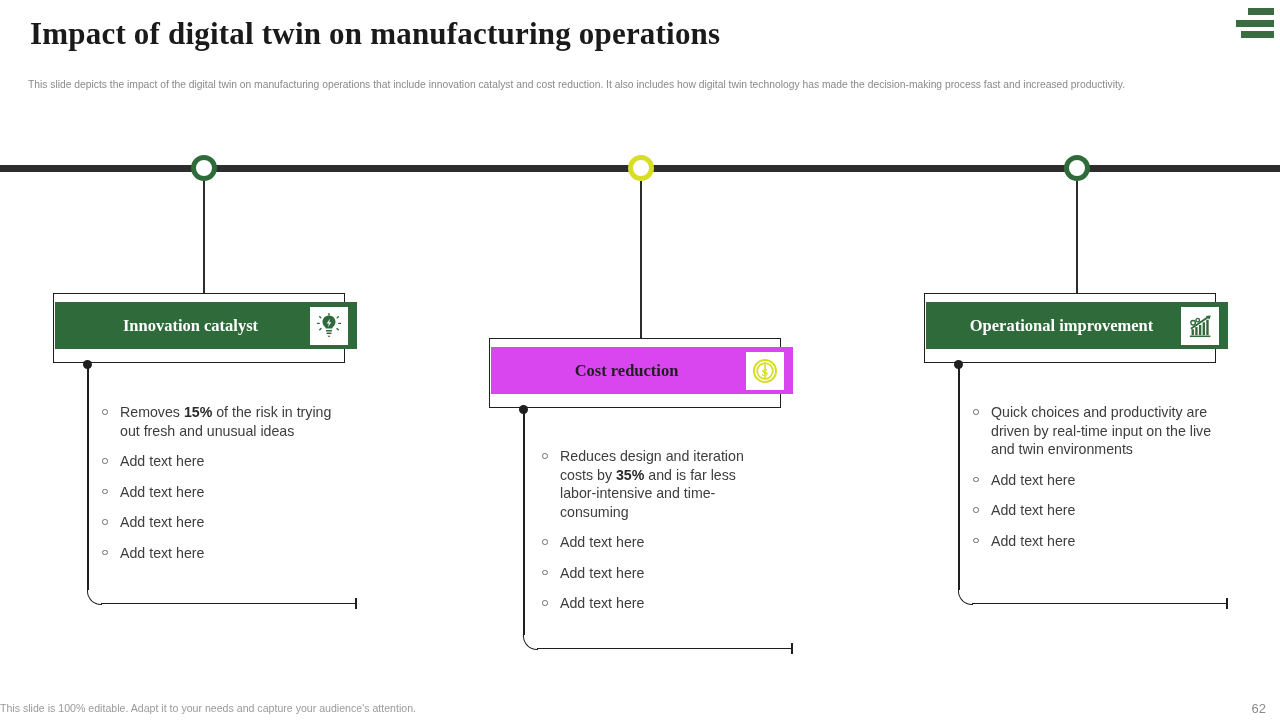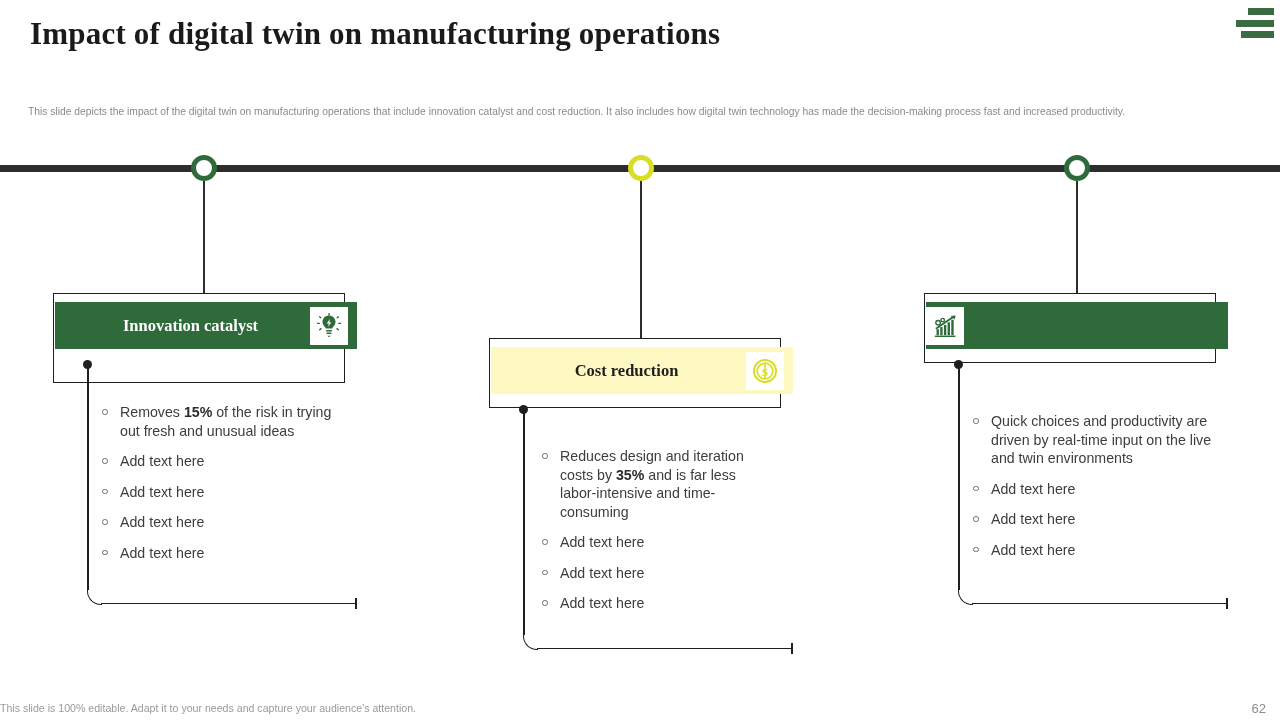--- a/index.html
+++ b/index.html
@@ -18,21 +18,21 @@
   .hamburger span:nth-child(2){width:38px;}
   .hamburger span:nth-child(3){width:33px;}
 
   .page-title{
     position:absolute;left:30px;top:16px;width:1100px;
     font-family:"Liberation Serif",serif;font-weight:bold;font-size:31px;
     color:#1a1a1a;letter-spacing:.2px;white-space:nowrap;
   }
   .page-subtitle{
     position:absolute;left:28px;top:78px;width:1222px;
-    font-size:10.3px;line-height:14px;color:#8a8a8a;margin-top:27px;
+    font-size:10.3px;line-height:14px;color:#8a8a8a;
   }
 
   
   .timeline-bar{position:absolute;left:0;top:165px;width:1280px;height:7px;background:#2d2d2d;}
   .node{position:absolute;top:155px;width:26px;height:26px;border-radius:50%;
     border:5px solid #2f6b3a;background:#ffffff;box-sizing:border-box;}
   .node.yellow{border-color:#d8de26;}
   .stem{position:absolute;width:1.5px;background:#2d2d2d;}
 
   
@@ -84,21 +84,21 @@
   </div>
 
   <div class="page-title">Impact of digital twin on manufacturing operations</div>
   <div class="page-subtitle">This slide depicts the impact of the digital twin on manufacturing operations that include innovation catalyst and cost reduction. It also includes how digital twin technology has made the decision-making process fast and increased productivity.</div>
 
   <div class="timeline-bar"></div>
 
   <div id="diagram">
       <div class="node" style="left:191px"></div>
       <div class="stem" style="left:203px;top:181px;height:112px"></div>
-    <div class="card-wrap" style="left:53px;top:293px;width:292px;height:90px">
+    <div class="card-wrap" style="left:53px;top:293px;width:292px;height:70px">
       <div class="card-frame"></div>
       <div class="card-band" style="width:302px;background:#2f6b3a">
         <div class="card-title">Innovation catalyst</div>
         <div class="card-icon">
             <svg viewBox="0 0 24 24" fill="#2f6b3a">
       <path d="M12 2.2c-3.3 0-6 2.6-6 5.9 0 2.2 1.2 3.6 2.1 4.7.5.6.8 1 .9 1.6h6c.1-.6.4-1 .9-1.6.9-1.1 2.1-2.5 2.1-4.7 0-3.3-2.7-5.9-6-5.9z"></path>
       <rect x="9.2" y="15.6" width="5.6" height="1.5" rx=".5"></rect>
       <rect x="9.7" y="18" width="4.6" height="1.4" rx=".5"></rect>
       <path d="M10.7 21h2.6c-.2.7-.7 1.1-1.3 1.1s-1.1-.4-1.3-1.1z"></path>
       <g stroke="#2f6b3a" stroke-width="1.3" stroke-linecap="round">
@@ -126,21 +126,21 @@
         <li>Removes <b>15%</b> of the risk in trying out fresh and unusual ideas</li>
         <li>Add text here</li>
         <li>Add text here</li>
         <li>Add text here</li>
         <li>Add text here</li>
       </ul>
       <div class="node yellow" style="left:628px"></div>
       <div class="stem" style="left:640px;top:181px;height:157px"></div>
     <div class="card-wrap" style="left:489px;top:338px;width:292px;height:70px">
       <div class="card-frame"></div>
-      <div class="card-band yellow" style="width:302px;background:#fef9c3">
+      <div class="card-band yellow" style="width:302px;background:#d946ef">
         <div class="card-title">Cost reduction</div>
         <div class="card-icon">
             <svg viewBox="0 0 24 24">
       <circle cx="12" cy="12" r="10.2" fill="none" stroke="#d8de26" stroke-width="1.8"></circle>
       <circle cx="12" cy="12" r="7.2" fill="none" stroke="#d8de26" stroke-width="1.6"></circle>
       <text x="12" y="16.3" text-anchor="middle" font-family="Liberation Serif, serif" font-size="10.5" font-weight="bold" fill="#d8de26">S</text>
       <line x1="12" y1="4.6" x2="12" y2="19.4" stroke="#d8de26" stroke-width="1.5"></line>
     </svg>
           </div>
       </div>
@@ -156,20 +156,21 @@
         <li>Reduces design and iteration costs by <b>35%</b> and is far less labor-intensive and time-consuming</li>
         <li>Add text here</li>
         <li>Add text here</li>
         <li>Add text here</li>
       </ul>
       <div class="node" style="left:1064px"></div>
       <div class="stem" style="left:1076px;top:181px;height:112px"></div>
     <div class="card-wrap" style="left:924px;top:293px;width:292px;height:70px">
       <div class="card-frame"></div>
       <div class="card-band" style="width:302px;background:#2f6b3a">
+        <div class="card-title">Operational improvement</div>
         <div class="card-icon">
             <svg viewBox="0 0 24 24">
       <g fill="#2f6b3a">
         <rect x="4.2" y="15.0" width="2.2" height="5.4"></rect>
         <rect x="7.6" y="13.0" width="2.2" height="7.4"></rect>
         <rect x="11.0" y="11.0" width="2.2" height="9.4"></rect>
         <rect x="14.4" y="8.6" width="2.2" height="11.8"></rect>
         <rect x="17.8" y="6.2" width="2.2" height="14.2"></rect>
       </g>
       <path d="M3.6 14.6L20.2 3.2" stroke="#2f6b3a" stroke-width="1.7" fill="none"></path>
@@ -181,21 +182,21 @@
           </div>
       </div>
     </div>
     <div class="bracket" style="left:958px;top:364px">
       <div class="dot"></div>
       <div class="vline" style="height:226px"></div>
       <div class="corner" style="top:226px;left:0"></div>
       <div class="hline" style="left:14px;top:238.5px;width:254px"></div>
       <div class="endtick" style="left:268px;top:234px"></div>
     </div>
-      <ul class="bullets" style="left:967px;top:412px;width:250px">
+      <ul class="bullets" style="left:967px;top:403px;width:250px">
         <li>Quick choices and productivity are driven by real-time input on the live and twin environments</li>
         <li>Add text here</li>
         <li>Add text here</li>
         <li>Add text here</li>
       </ul>
     </div>
 
   <div class="footer-note">This slide is 100% editable. Adapt it to your needs and capture your audience's attention.</div>
   <div class="page-num">62</div>
 </div>

